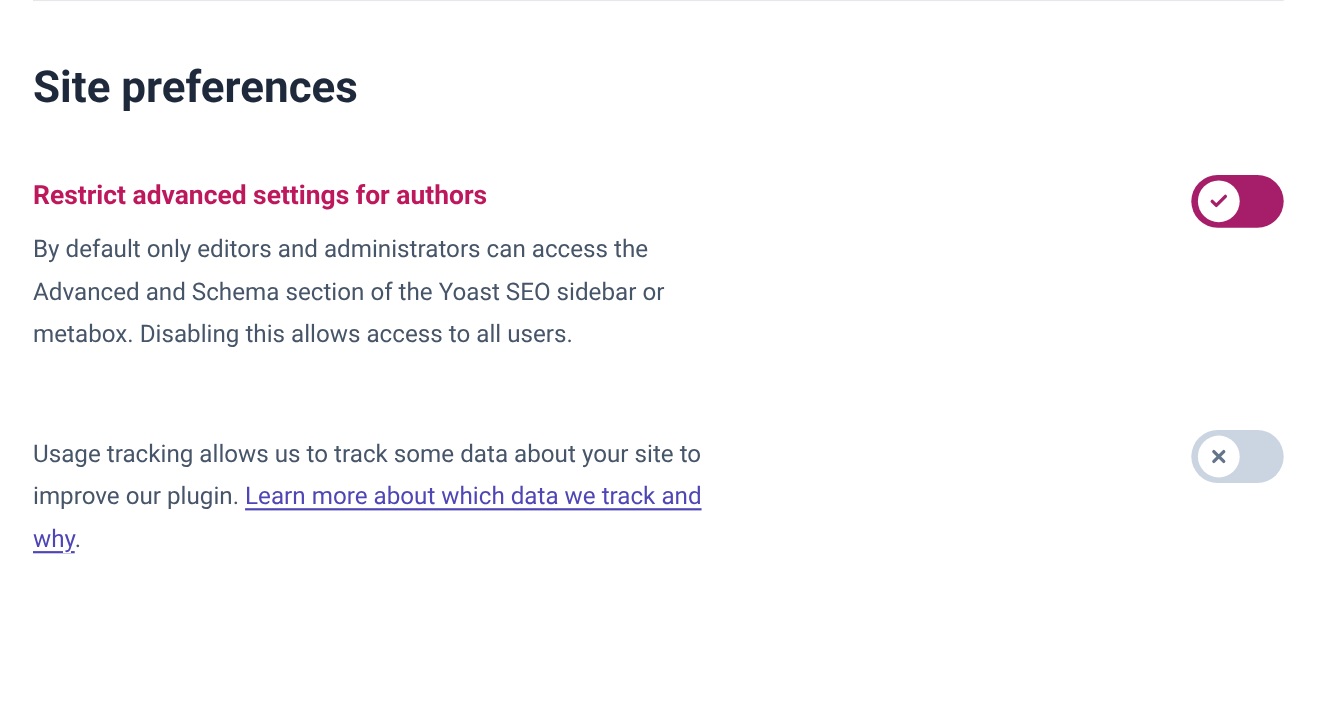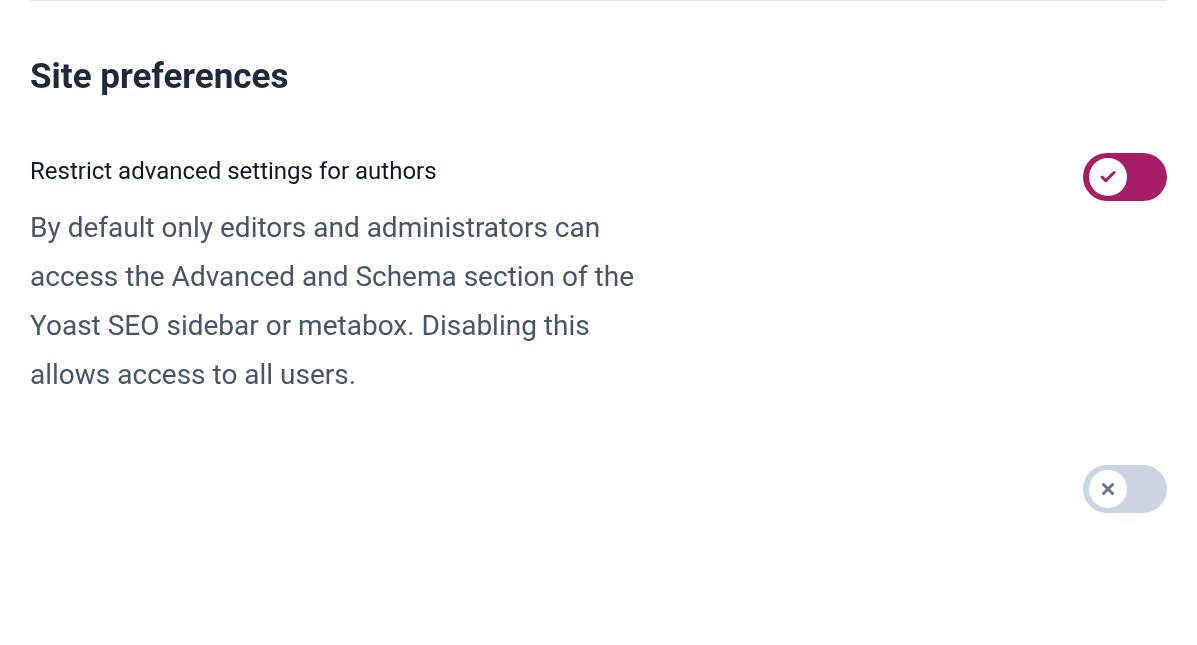--- a/index.html
+++ b/index.html
@@ -19,47 +19,47 @@
     .container {
       padding: 0 30px;
     }
     
     .divider {
       border-top: 1px solid #e5e7eb;
       margin-bottom: 55px;
     }
     
     .page-title {
-      font-size: 35px;
+      font-size: 40px;
       font-weight: 700;
       color: #1e293b;
       margin-bottom: 60px;
     }
     
     .setting-item {
       display: flex;
       justify-content: space-between;
       align-items: flex-start;
       margin-bottom: 70px;
       gap: 40px;
     }
     
     .setting-content {
       max-width: 630px;
     }
     
     .setting-title {
       font-size: 24px;
-      font-weight: 400;
-      color: #0f172a;
+      font-weight: 700;
+      color: #be185d;
       margin-bottom: 18px;
     }
     
     .setting-description {
-      font-size: 28px;
+      font-size: 22px;
       font-weight: 400;
       color: #475569;
       line-height: 1.75;
     }
     
     .setting-link {
       color: #4f46b5;
       text-decoration: underline;
       text-decoration-thickness: 1.5px;
       text-underline-offset: 4px;
@@ -125,20 +125,23 @@
       <div class="toggle-knob">
         <svg class="toggle-icon" viewBox="0 0 24 24" fill="none" stroke="#a61e69" stroke-width="4" stroke-linecap="round" stroke-linejoin="round">
           <polyline points="4 12 9 17 20 6"></polyline>
         </svg>
       </div>
     </div>
   </div>
 
   <div class="setting-item">
     <div class="setting-content">
+      <p class="setting-description">
+        <span>Usage tracking allows us to track some data about your site to improve our plugin. </span><a href="#" class="setting-link">Learn more about which data we track and why</a><span>.</span>
+      </p>
     </div>
     <div class="toggle toggle-off">
       <div class="toggle-knob">
         <svg class="toggle-icon" viewBox="0 0 24 24" fill="none" stroke="#64748b" stroke-width="4" stroke-linecap="round" stroke-linejoin="round">
           <line x1="6" y1="6" x2="18" y2="18"></line>
           <line x1="18" y1="6" x2="6" y2="18"></line>
         </svg>
       </div>
     </div>
   </div>

